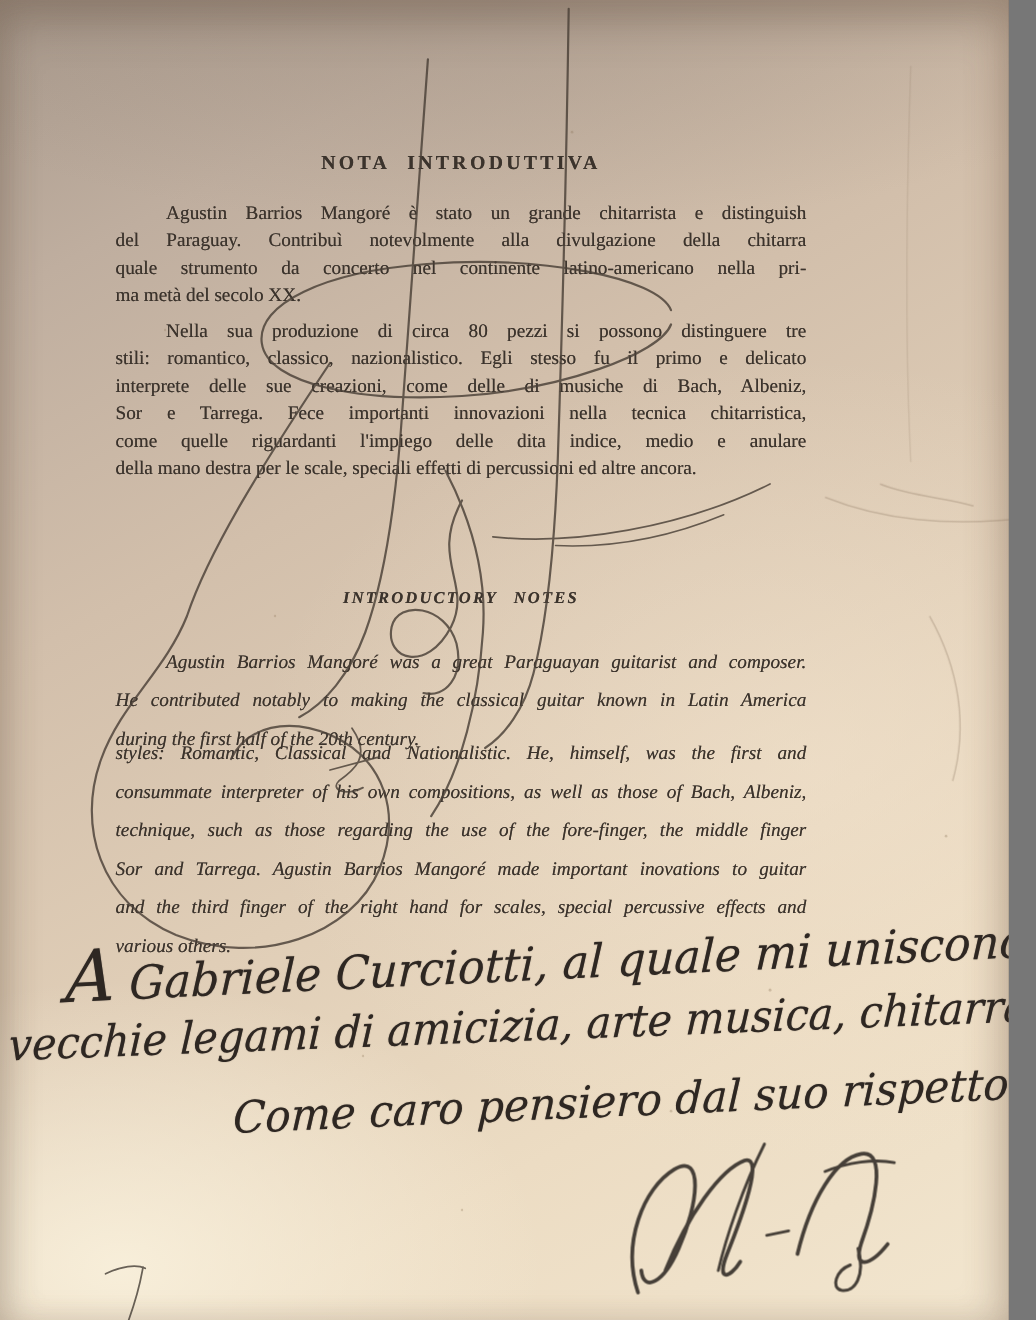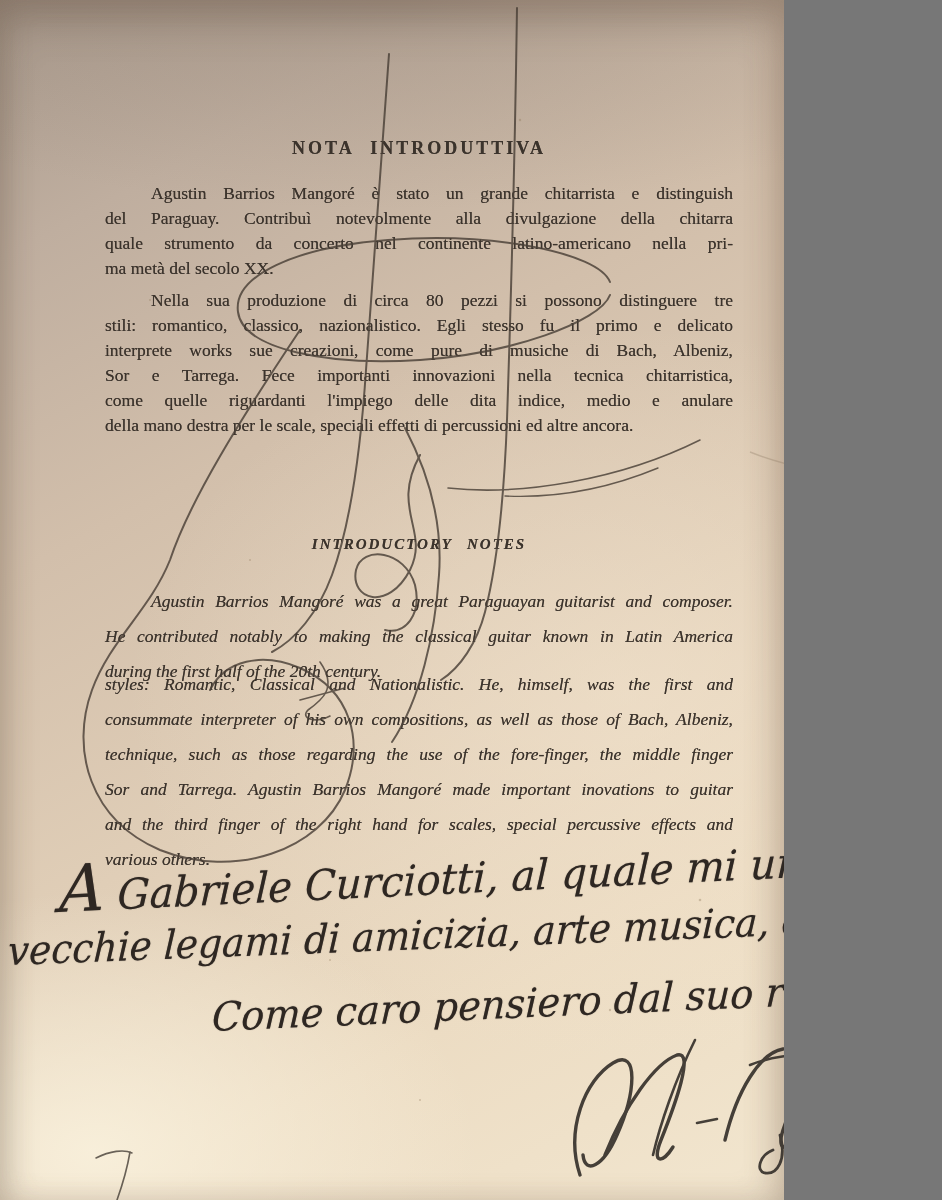--- a/index.html
+++ b/index.html
@@ -1,17 +1,17 @@
 <!DOCTYPE html>
 <html style="--paper_dark: #a99a8d; --paper_light: #f2e6cf; --print_ink: #3b332c; --pen_ink: #2e2722;"><head>
 <meta charset="utf-8">
 <style>
   html,body{margin:0;padding:0;background:#777;}
   .page{
-    position:relative;width:784px;height:1200px;overflow:hidden;
+    position:relative;width:917px;height:1200px;overflow:hidden;
     font-family:"Liberation Serif","DejaVu Serif",serif;
     background:
       radial-gradient(ellipse 620px 420px at 12% 96%, rgba(250,242,222,.85), rgba(250,242,222,0) 62%),
       radial-gradient(ellipse 760px 560px at 80% 58%, rgba(243,228,206,.55), rgba(243,228,206,0) 66%),
       radial-gradient(ellipse 900px 300px at 50% 0%, rgba(140,125,112,.30), rgba(140,125,112,0) 70%),
       linear-gradient(152deg, var(--paper_dark,#a99a8d) 0%, #bfae9f 16%, #d2bfab 36%, #e0ceb7 58%, #ecdcc3 78%, var(--paper_light,#f2e6cf) 100%);
     box-shadow: inset 0 22px 38px rgba(82,64,50,.28), inset -14px 0 30px rgba(150,112,90,.14), inset 10px 0 26px rgba(110,90,72,.12);
   }
   .printed{position:absolute;left:105px;width:628px;color:var(--print_ink,#3b332c);
     text-shadow:0 0 .6px rgba(59,51,44,.75);}
@@ -43,21 +43,21 @@
   <div class="printed it-title">NOTA INTRODUTTIVA</div>
   <div class="printed para it-p it-p1">
       <div class="pline first">Agustin Barrios Mangoré è stato un grande chitarrista e distinguish</div>
       <div class="pline">del Paraguay. Contribuì notevolmente alla divulgazione della chitarra</div>
       <div class="pline">quale strumento da concerto nel continente latino-americano nella pri-</div>
       <div class="pline last">ma metà del secolo XX.</div>
     </div>
   <div class="printed para it-p it-p2">
       <div class="pline first">Nella sua produzione di circa 80 pezzi si possono distinguere tre</div>
       <div class="pline">stili: romantico, classico, nazionalistico. Egli stesso fu il primo e delicato</div>
-      <div class="pline">interprete works sue creazioni, come pure di musiche di Bach, Albeniz,</div>
+      <div class="pline">interprete delle sue creazioni, come delle di musiche di Bach, Albeniz,</div>
       <div class="pline">Sor e Tarrega. Fece importanti innovazioni nella tecnica chitarristica,</div>
       <div class="pline">come quelle riguardanti l'impiego delle dita indice, medio e anulare</div>
       <div class="pline last">della mano destra per le scale, speciali effetti di percussioni ed altre ancora.</div>
     </div>
 
   <div class="printed en-title">INTRODUCTORY NOTES</div>
   <div class="printed para en-p en-p1">
       <div class="pline first">Agustin Barrios Mangoré was a great Paraguayan guitarist and composer.</div>
       <div class="pline">He contributed notably to making the classical guitar known in Latin America</div>
       <div class="pline last">during the first half of the 20th century.</div>

